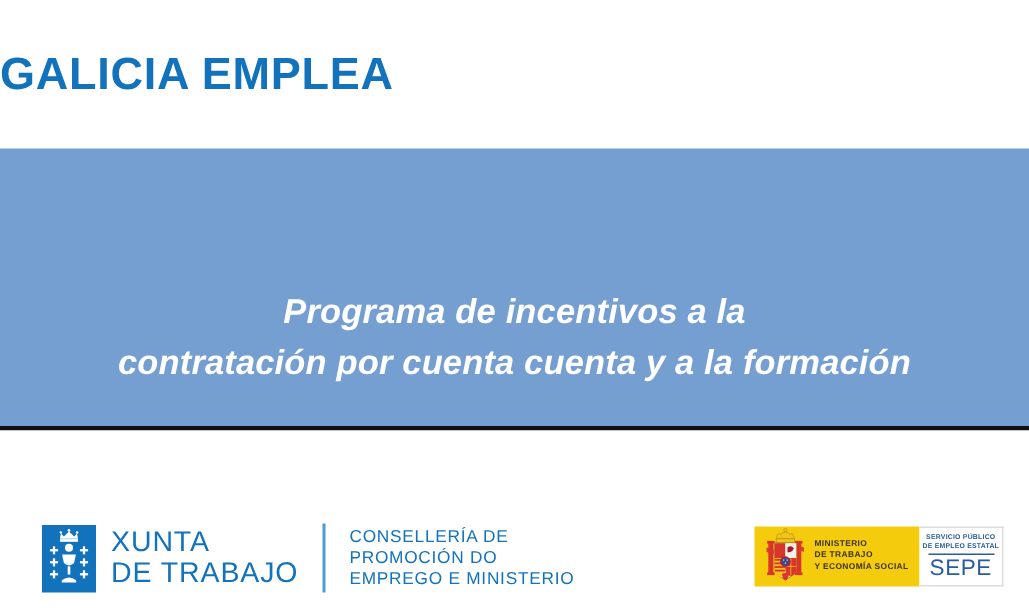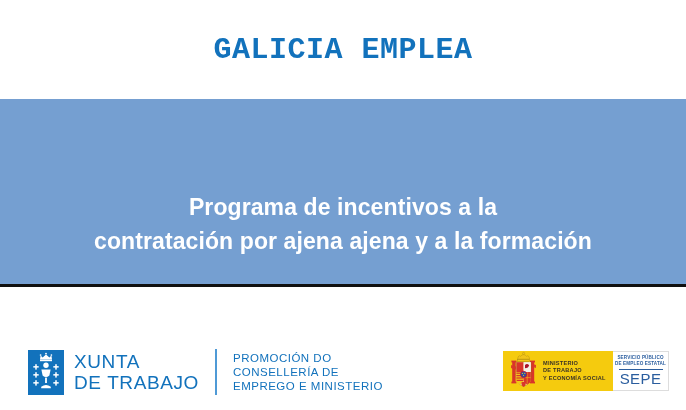--- a/index.html
+++ b/index.html
@@ -17,23 +17,21 @@
     background: #ffffff;
   }
 
   
   .title-zone {
     position: absolute;
     left: 0; top: 0;
     width: 686px; height: 99px;
     display: flex;
     align-items: center;
-    justify-content: center;
-    background: #ffffff;
-    font-family: Liberation Mono, monospace;
+    background: #ffffff;
   }
   .title {
     font-size: 30px;
     font-weight: 700;
     letter-spacing: 0.5px;
     color: #1272bc;
     white-space: nowrap;
   }
 
   
@@ -49,21 +47,21 @@
   }
   .band-line {
     color: #ffffff;
     font-size: 23px;
     font-weight: 700;
     line-height: 34px;
     text-align: center;
     white-space: nowrap;
     letter-spacing: 0.1px;
   }
-  .band-inner { margin-top: 64px; }
+  .band-inner { margin-top: 64px; font-style: italic; }
   .rule {
     position: absolute;
     left: 0; top: 284px;
     width: 686px; height: 3px;
     background: #101010;
   }
 
   
   .footer {
     position: absolute;
@@ -174,21 +172,21 @@
 
 <div class="poster">
 
   <div class="title-zone">
     <div class="title">GALICIA EMPLEA</div>
   </div>
 
   <div class="band">
     <div class="band-inner">
       <div class="band-line">Programa de incentivos a la</div>
-      <div class="band-line">contratación por ajena ajena y a la formación</div>
+      <div class="band-line">contratación por cuenta cuenta y a la formación</div>
     </div>
   </div>
   <div class="rule"></div>
 
   <div class="footer">
 
     <div class="xunta">
 
       <div class="xunta-emblem">
         <svg width="36" height="45" viewBox="0 0 36 45" aria-hidden="true">
@@ -232,22 +230,22 @@
       </div>
 
       <div class="xunta-words">
         <div>XUNTA</div>
         <div>DE TRABAJO</div>
       </div>
 
       <div class="divider"></div>
 
       <div class="consellaria">
+        <div>CONSELLERÍA DE</div>
         <div>PROMOCIÓN DO</div>
-        <div>CONSELLERÍA DE</div>
         <div>EMPREGO E MINISTERIO</div>
       </div>
     </div>
 
     <div class="gob">
 
       <div class="gob-yellow">
 
         <div>
           <svg width="27" height="40" viewBox="0 0 27 40" aria-hidden="true">

